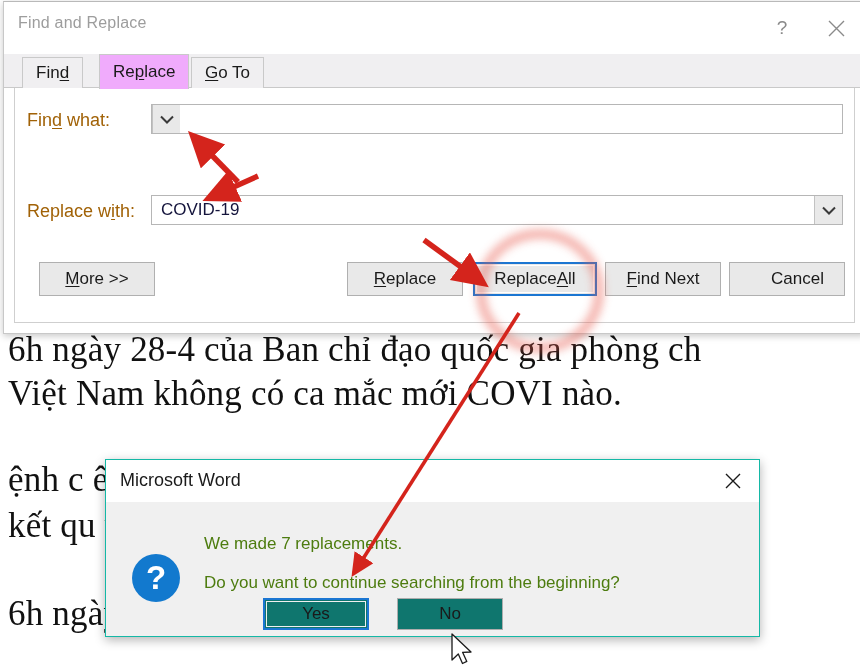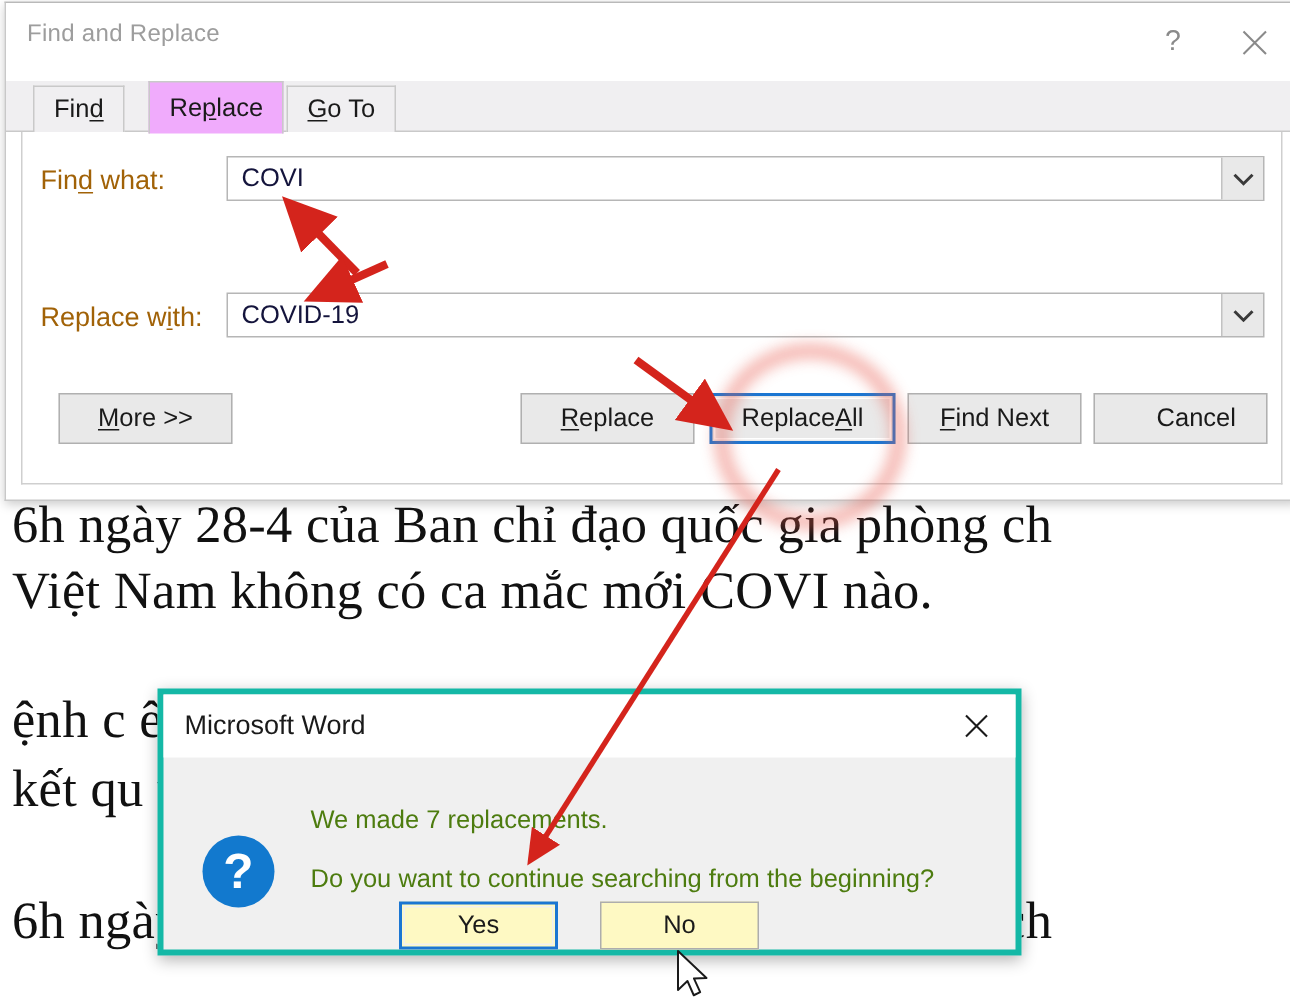--- a/index.html
+++ b/index.html
@@ -159,23 +159,23 @@
   #btn-more       { left: 24px;  top: 174px; width: 116px; }
   #btn-replace    { left: 332px; top: 174px; width: 116px; }
   #btn-replaceall { left: 458px; top: 174px; width: 124px; }
   #btn-findnext   { left: 590px; top: 174px; width: 116px; }
   #btn-cancel     { left: 714px; top: 174px; width: 116px; padding-left: 21px; }
 
   
   #mw-dialog {
     position: absolute;
     left: 105px; top: 459px;
-    width: 576px; height: 178px;
+    width: 655px; height: 178px;
     background: #f0f0f0;
-    border: 4px solid #14b8a6;
+    border: 1px solid #14b8a6;
     box-shadow: 0 3px 10px rgba(0,0,0,0.30);
     text-decoration: underline;
   }
   #mw-titlebar {
     position: relative;
     height: 42px;
     background: #ffffff;
   }
   #mw-title {
     position: absolute; left: 14px; top: 10px;
@@ -200,21 +200,21 @@
   .mw-text {
     position: absolute; left: 98px;
     font-size: 17px; color: #4d7c0f;
     white-space: nowrap;
   }
   #mw-line1 { top: 32px; }
   #mw-line2 { top: 71px; }
   #mw-btn-yes, #mw-btn-no {
     position: absolute; top: 96px;
     height: 32px; width: 106px;
-    background: #fef9c3;
+    background: #0f766e;
     border: 1px solid #adadad;
     font-size: 17px; color: #1a1a1a;
     display: flex; align-items: center; justify-content: center;
     cursor: default;
   }
   #mw-btn-yes { left: 157px; border: 2px solid #1b76d2; outline: 1px solid #f0f0f0; outline-offset: -4px; }
   #mw-btn-no  { left: 291px; }
 
   
   #annotations {
@@ -259,21 +259,20 @@
       </div>
     <div class="fr-tab" id="tab-goto">
         <span class="ul">G</span>
         <span>o To</span>
       </div>
   </div>
 
   <div id="fr-panel">
     <div class="fr-label" id="lbl-find"><span>Fin</span><span class="ul">d</span><span> what:</span></div>
     <div class="combo" id="combo-find">
-      <div class="combo-value" title="">COVI</div>
       <div class="combo-arrow">
         <svg width="14" height="9" viewBox="0 0 14 9" aria-hidden="true">
           <path d="M1 1.5 L7 7.5 L13 1.5" stroke="#3a3a3a" stroke-width="2" fill="none"></path>
         </svg>
       </div>
     </div>
 
     <div class="fr-label" id="lbl-replace"><span>Replace w</span><span class="ul">i</span><span>th:</span></div>
     <div class="combo" id="combo-replace">
       <div class="combo-value" title="">COVID-19</div>

